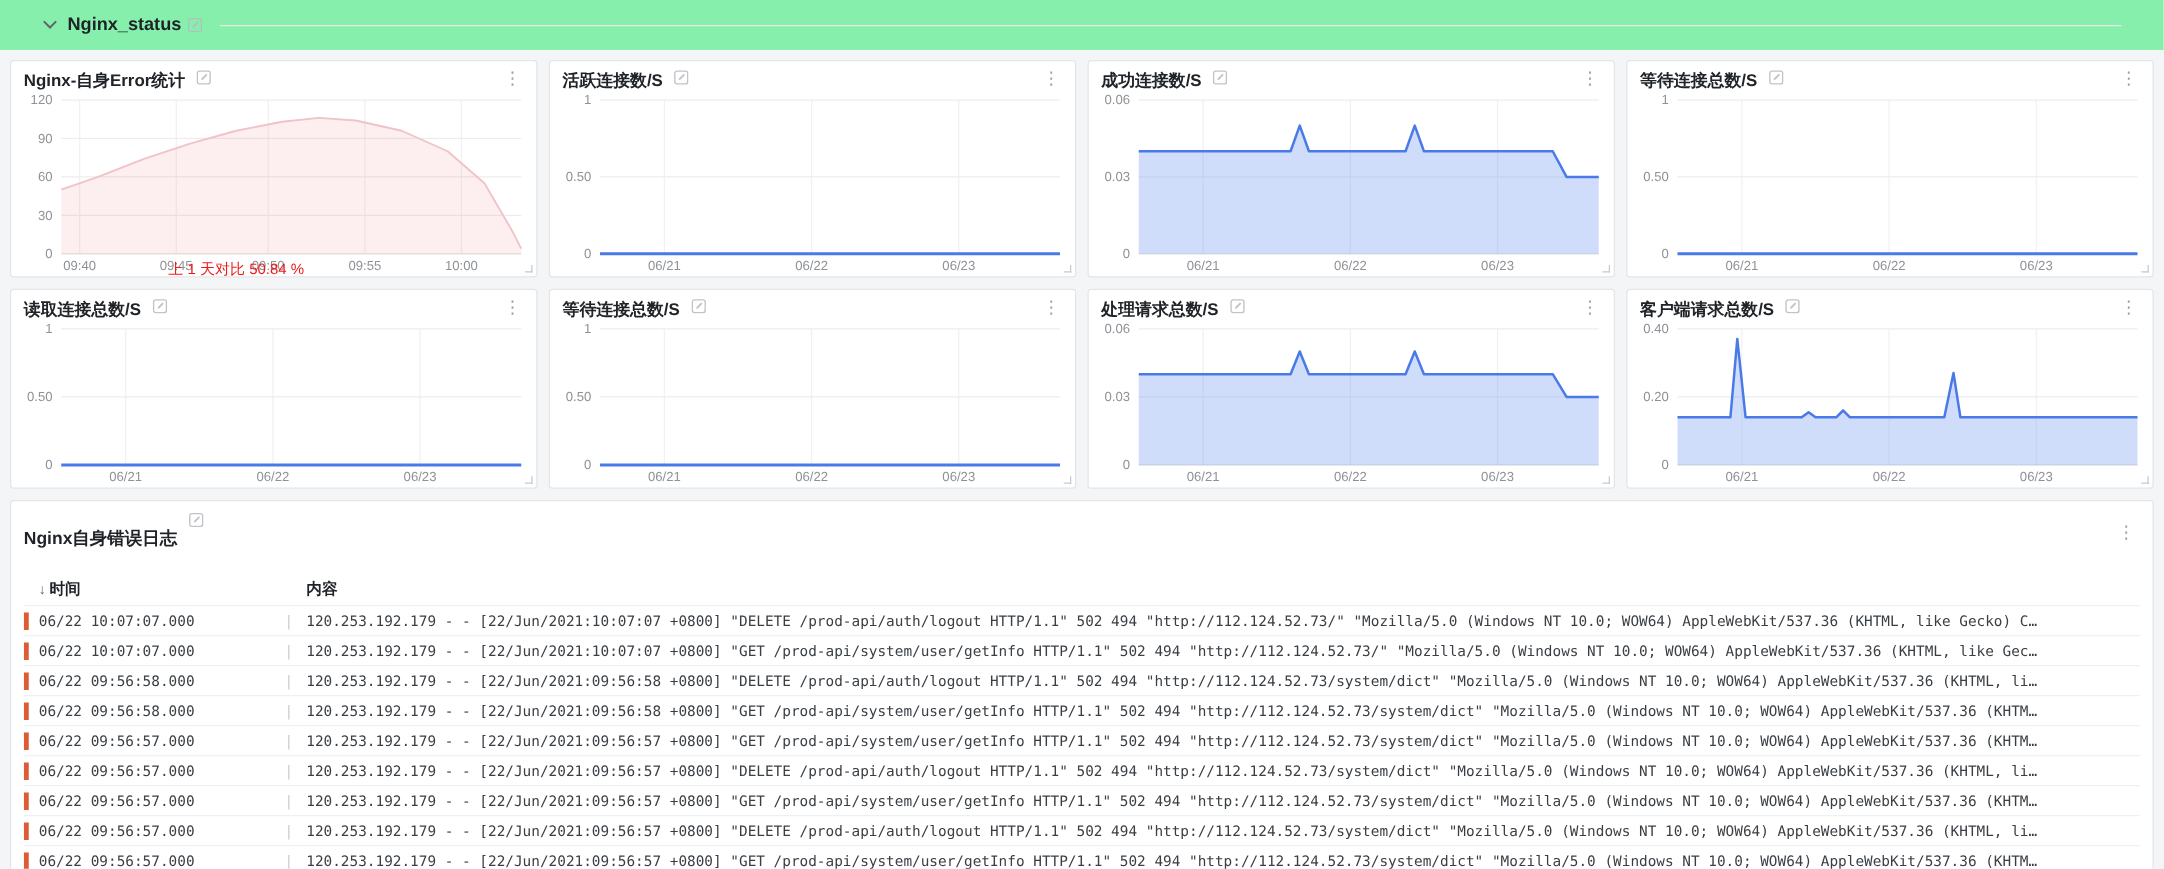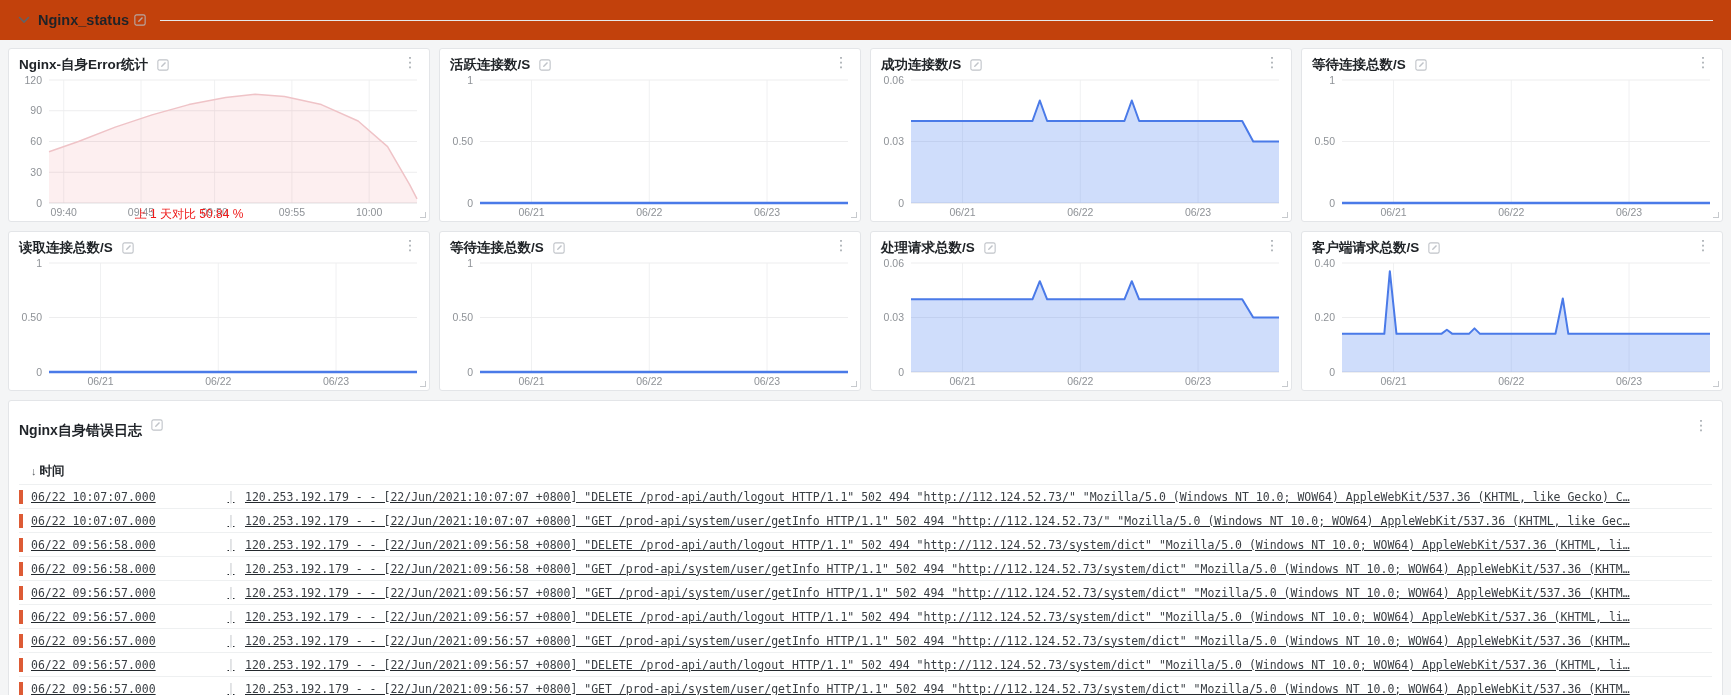--- a/index.html
+++ b/index.html
@@ -1,32 +1,32 @@
 <!DOCTYPE html>
 <html><head>
 <meta charset="utf-8">
 <style>
   * { box-sizing: border-box; margin: 0; padding: 0; }
   html,body { width:1731px; height:695px; overflow:hidden; background:#f4f5f6;
     font-family:"Liberation Sans", sans-serif; color:#24292e; }
 
   
-  .topbar { height:40px; background:#c2410c; display:flex; align-items:center; padding:0 18px; }
+  .topbar { height:40px; background:#86efac; display:flex; align-items:center; padding:0 34px; }
   .chev { display:flex; align-items:center; margin-right:8px; cursor:pointer; }
   .row-title { font-size:14.5px; font-weight:700; color:#1f2328; }
   .edit-icon { margin-left:5px; opacity:.85; cursor:pointer; }
   .row-divider { flex:1; height:1px; background:#e7e8ea; margin-left:14px; }
 
   
   .dash { padding:8px; }
   .grid { display:grid; grid-template-columns:repeat(4,1fr); grid-template-rows:174px 160px; gap:9px; }
   .panel { background:#fff; border:1px solid #e3e5e8; border-radius:3px; position:relative;
     display:flex; flex-direction:column; overflow:hidden; }
   .panel-head { display:flex; align-items:flex-start; padding:7px 8px 0 10px; height:26px; }
-  .panel-title { display:flex; align-items:center; gap:4px; cursor:pointer; }
+  .panel-title { display:flex; align-items:flex-start; gap:4px; cursor:pointer; }
   .panel-title .t { font-size:13.5px; font-weight:700; color:#202428; }
   .kebab { margin-left:auto; color:#9aa0a6; font-size:14px; line-height:12px; padding:0 4px; cursor:pointer; }
   .chart { flex:1; margin:0 4px 0 2px; position:relative; }
   .chart svg text { font-family:"Liberation Sans", sans-serif; font-size:10.5px; fill:#8e9297; }
   .rh { position:absolute; right:3px; bottom:3px; width:6px; height:6px;
     border-right:1px solid #c6c9cd; border-bottom:1px solid #c6c9cd; cursor:nwse-resize; }
 
   .big-num { position:absolute; left:45%; top:40%; transform:translate(-50%,-50%);
     font-size:62px; font-weight:500; color:#ee1a1a; line-height:1; z-index:2; }
   .compare-text { position:absolute; left:43%; bottom:1px; transform:translateX(-50%);
@@ -36,21 +36,21 @@
   .log-panel { margin-top:9px; height:320px; background:#fff; border:1px solid #e3e5e8;
     border-radius:3px; padding:9px 10px 0 10px; overflow:hidden; position:relative; }
   .log-head-row { display:flex; align-items:center; }
   .log-title { font-size:14px; font-weight:700; color:#1f2328;margin-top:12px; }
   .log-cols { display:grid; grid-template-columns:4px 186px 12px 1fr; column-gap:8px;
     align-items:center; height:26px; margin-top:18px; padding-right:4px; }
   .col-label { font-size:12.5px; font-weight:700; color:#1f2328; white-space:nowrap; }
   .sort-ico { font-size:11px; color:#5a5e63; margin-right:3px; font-weight:400; }
   .log-rows { overflow:hidden; }
   .log-row { display:grid; grid-template-columns:4px 186px 12px 1fr; column-gap:8px;
-    align-items:center; height:24px; border-top:1px solid #eef0f1; cursor:pointer;text-decoration:underline; }
+    align-items:center; height:24px; border-top:1px solid #eef0f1; cursor:pointer; }
   .lvl { width:4px; height:14px; background:#dd5b35; }
   .mono { font-family:"DejaVu Sans Mono", monospace; font-size:11.5px; color:#3a3f44; white-space:nowrap; }
   .sep { color:#c9ccd0; text-align:center; }
   .lc { overflow:hidden; }
 </style>
 </head>
 <body>
 
 <header class="topbar">
   <span class="chev">
@@ -321,20 +321,21 @@
             <rect x="1" y="1" width="12" height="12" rx="2" fill="none" stroke="#b6bac0" stroke-width="1.3"></rect>
             <path d="M9.3 3.5l1.2 1.2-4.3 4.3-1.6.4.4-1.6z" fill="#b6bac0"></path>
           </svg>
       </div>
       <span class="kebab">⋮</span>
     </div>
     <div class="log-cols">
       <i></i>
       <span class="col-label"><span class="sort-ico">↓</span><span>时间</span></span>
       <i></i>
+      <span class="col-label">内容</span>
     </div>
     <div class="log-rows" id="log-rows">
   <div class="log-row">
     <i class="lvl"></i>
     <span class="mono lt">06/22 10:07:07.000</span>
     <span class="mono sep">|</span>
     <span class="mono lc">120.253.192.179 - - [22/Jun/2021:10:07:07 +0800] "DELETE /prod-api/auth/logout HTTP/1.1" 502 494 "http://112.124.52.73/" "Mozilla/5.0 (Windows NT 10.0; WOW64) AppleWebKit/537.36 (KHTML, like Gecko) C…</span>
   </div>
 
   <div class="log-row">

